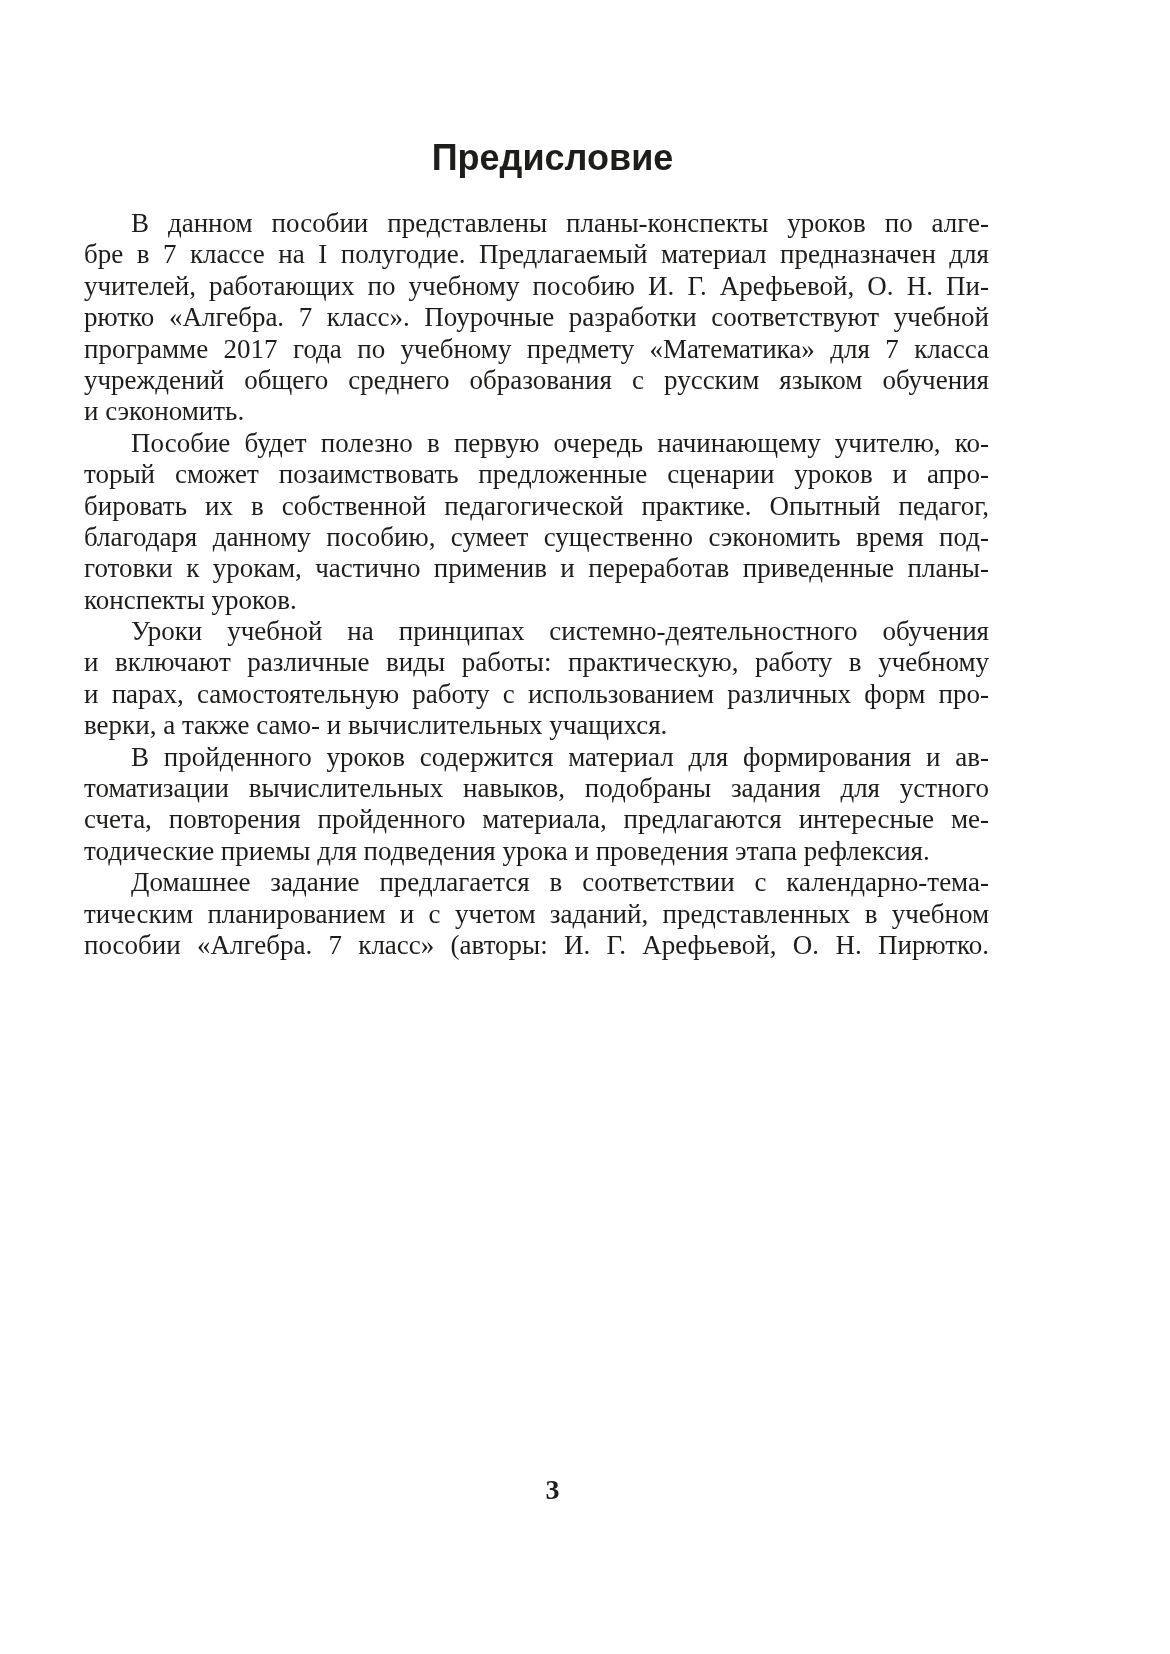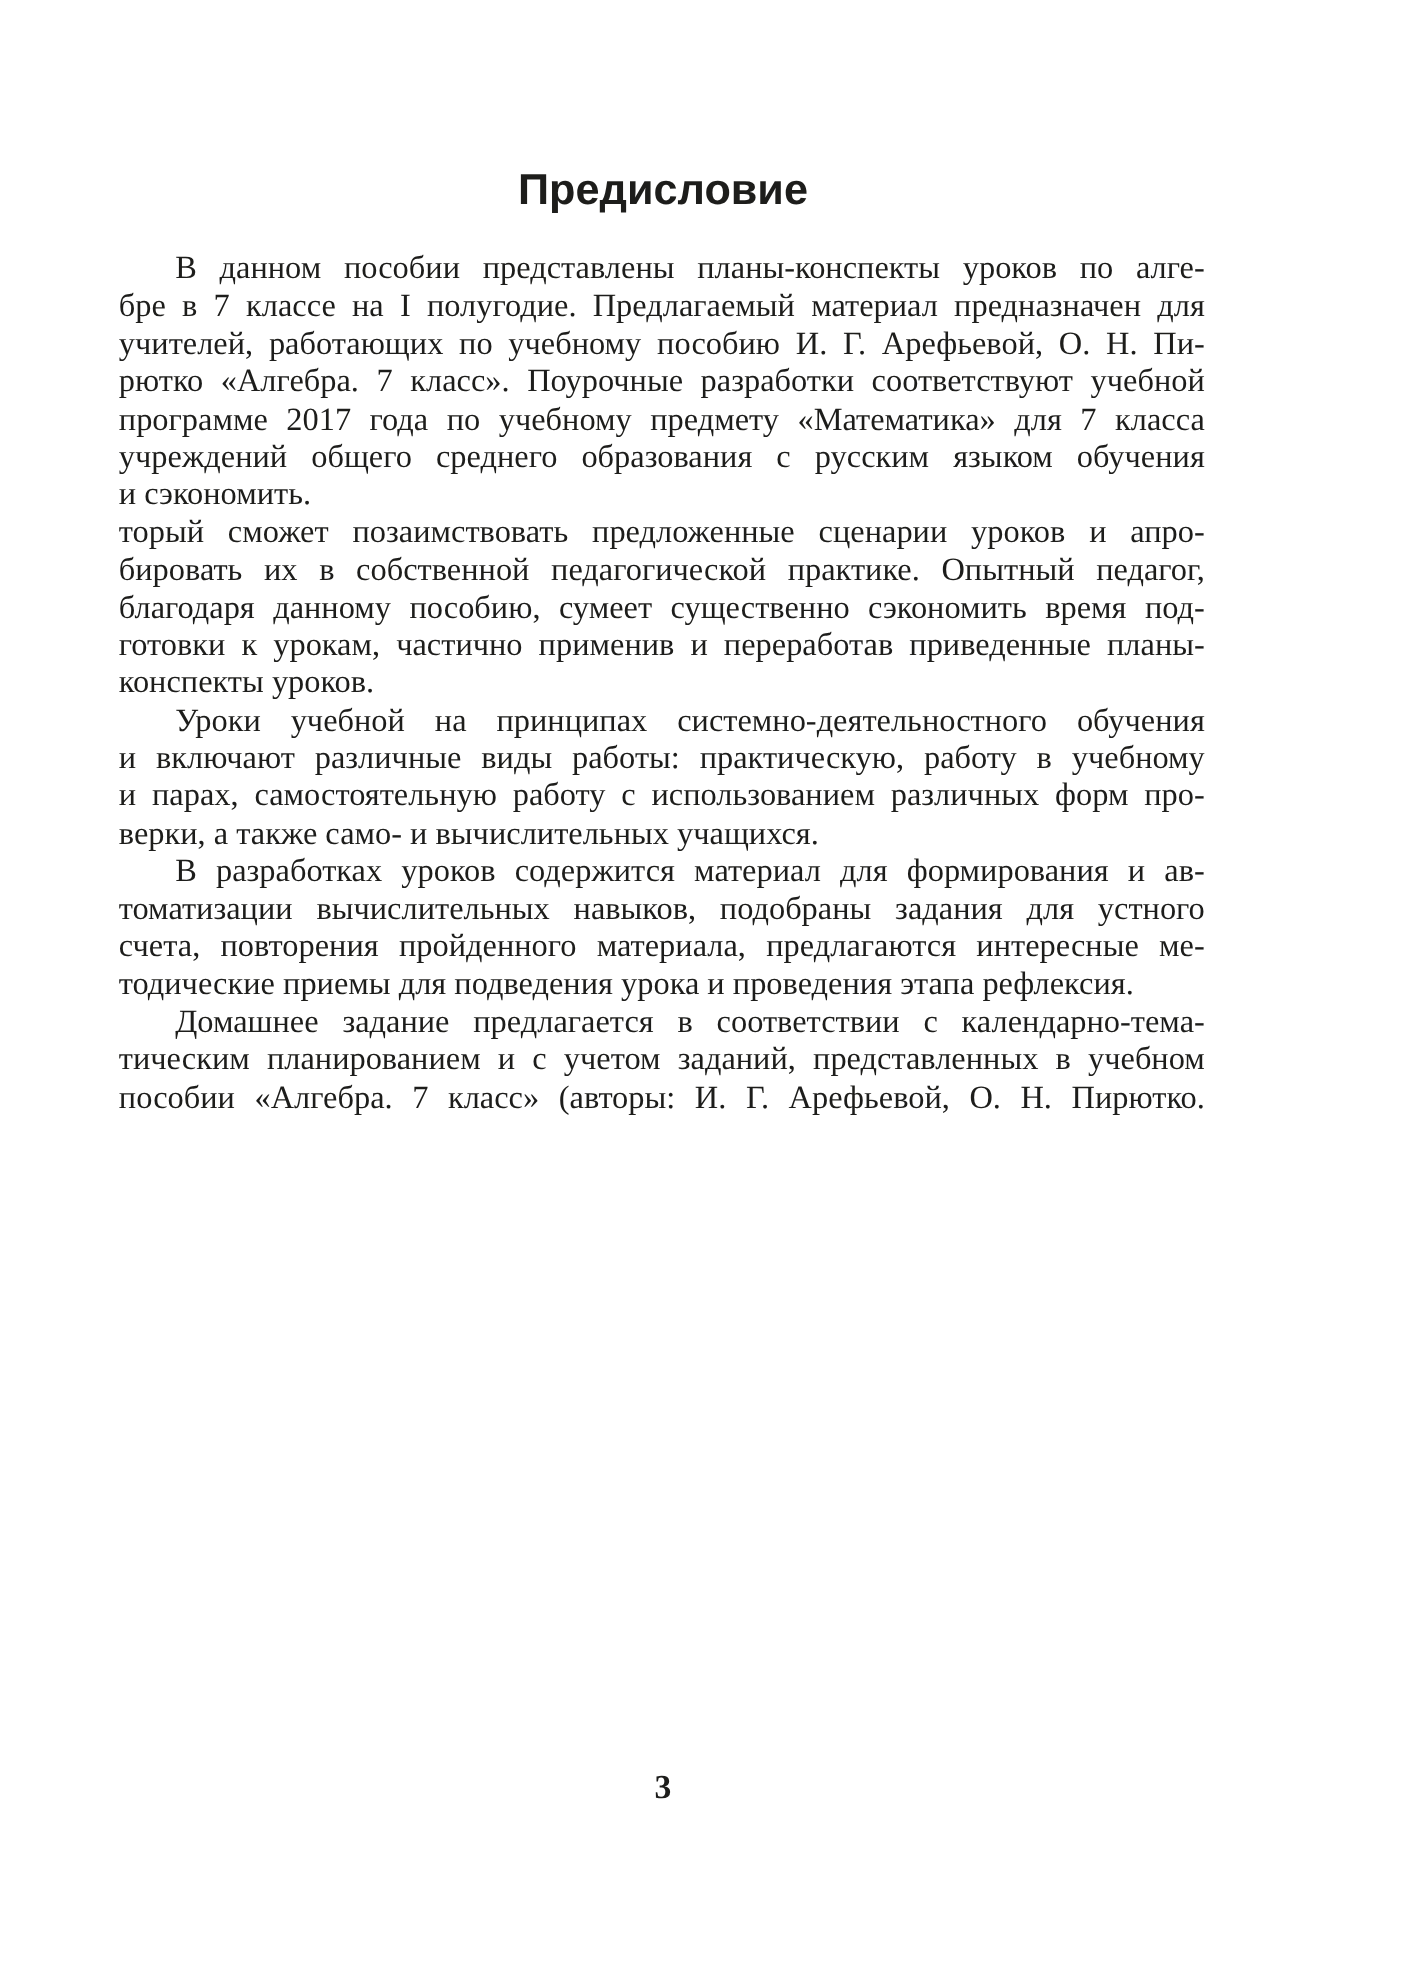--- a/index.html
+++ b/index.html
@@ -26,21 +26,21 @@
     display: inline-block;
     font-family: "Liberation Sans", sans-serif;
     font-weight: 700;
     font-size: 36px;
     line-height: 36px;
     color: #1d1d1b;
     text-align: right;
   }
   .body-text {
     position: absolute;
-    left: 99px;
+    left: 84px;
     top: 208px;
     width: 905px;
     font-family: "Liberation Serif", serif;
     font-size: 27px;
     line-height: 31.4px;
     color: #1d1d1b;
   }
   .paragraph {
     margin: 0;
     padding: 0;
@@ -83,34 +83,35 @@
       <div class="paragraph">
         <div class="line first">В данном пособии представлены планы-конспекты уроков по алге-</div>
         <div class="line">бре в 7 классе на I полугодие. Предлагаемый материал предназначен для</div>
         <div class="line">учителей, работающих по учебному пособию И. Г. Арефьевой, О. Н. Пи-</div>
         <div class="line">рютко «Алгебра. 7 класс». Поурочные разработки соответствуют учебной</div>
         <div class="line">программе 2017 года по учебному предмету «Математика» для 7 класса</div>
         <div class="line">учреждений общего среднего образования с русским языком обучения</div>
         <div class="line last">и сэкономить.</div>
       </div>
       <div class="paragraph">
+        <div class="line first">Пособие будет полезно в первую очередь начинающему учителю, ко-</div>
         <div class="line">торый сможет позаимствовать предложенные сценарии уроков и апро-</div>
         <div class="line">бировать их в собственной педагогической практике. Опытный педагог,</div>
         <div class="line">благодаря данному пособию, сумеет существенно сэкономить время под-</div>
         <div class="line">готовки к урокам, частично применив и переработав приведенные планы-</div>
         <div class="line last">конспекты уроков.</div>
       </div>
       <div class="paragraph">
         <div class="line first">Уроки учебной на принципах системно-деятельностного обучения</div>
         <div class="line">и включают различные виды работы: практическую, работу в учебному</div>
         <div class="line">и парах, самостоятельную работу с использованием различных форм про-</div>
         <div class="line last">верки, а также само- и вычислительных учащихся.</div>
       </div>
       <div class="paragraph">
-        <div class="line first">В разработках уроков содержится материал для формирования и ав-</div>
+        <div class="line first">В пройденного уроков содержится материал для формирования и ав-</div>
         <div class="line">томатизации вычислительных навыков, подобраны задания для устного</div>
         <div class="line">счета, повторения пройденного материала, предлагаются интересные ме-</div>
         <div class="line last">тодические приемы для подведения урока и проведения этапа рефлексия.</div>
       </div>
       <div class="paragraph">
         <div class="line first">Домашнее задание предлагается в соответствии с календарно-тема-</div>
         <div class="line">тическим планированием и с учетом заданий, представленных в учебном</div>
         <div class="line">пособии «Алгебра. 7 класс» (авторы: И. Г. Арефьевой, О. Н. Пирютко.</div>
       </div>
     </div>

